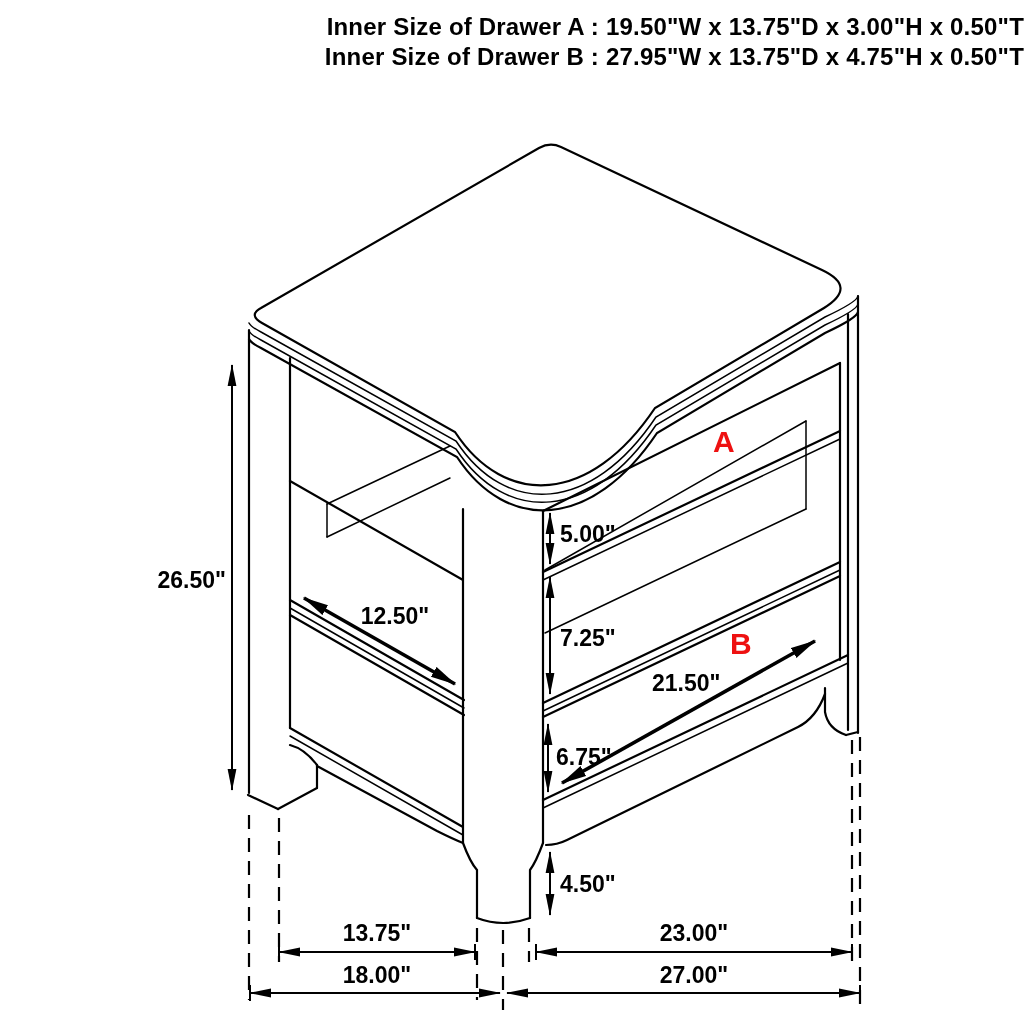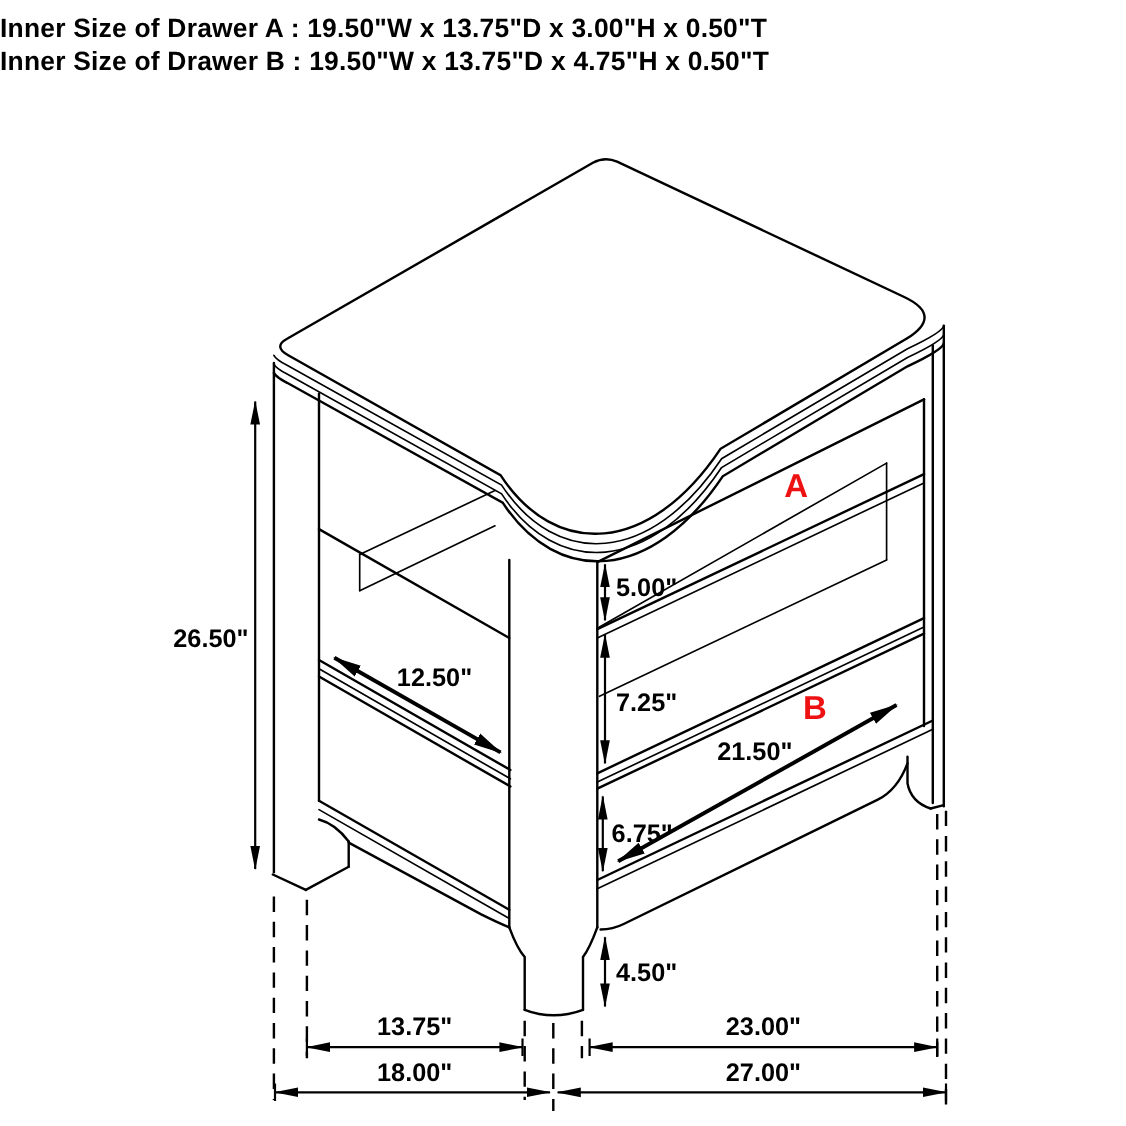--- a/index.html
+++ b/index.html
@@ -1,36 +1,36 @@
 <!DOCTYPE html>
 <html><head>
 <meta charset="utf-8">
 <style>
   html,body{margin:0;padding:0;background:#ffffff;}
   body{width:1024px;height:1024px;position:relative;overflow:hidden;
        font-family:"Liberation Sans",sans-serif;}
-  .title-block{position:absolute;top:12px;left:0;width:1024px;text-align:left;}
+  .title-block{position:absolute;top:12px;left:0;width:1024px;text-align:right;}
   .title-line{font-size:24px;font-weight:bold;color:#000;line-height:30px;
               letter-spacing:0.2px;white-space:pre;}
   svg{position:absolute;top:0;left:0;}
   .ln  {stroke:#000;stroke-width:2.2;fill:none;stroke-linecap:round;}
   .thin{stroke:#000;stroke-width:1.5;fill:none;stroke-linecap:round;}
   .dim {stroke:#000;stroke-width:2;fill:none;}
   .thk {stroke:#000;stroke-width:3.6;fill:none;}
   .dash{stroke:#000;stroke-width:2.2;fill:none;stroke-dasharray:14 9;}
   .tick{stroke:#000;stroke-width:2;fill:none;}
   .dimtext{font-family:"Liberation Sans",sans-serif;font-size:23px;font-weight:bold;fill:#000;}
   .marktext{font-family:"Liberation Sans",sans-serif;font-size:30px;font-weight:bold;}
 </style>
 </head>
 <body>
 
 <div class="title-block">
   <div class="title-line">Inner Size of Drawer A : 19.50"W x 13.75"D x 3.00"H x 0.50"T</div>
-  <div class="title-line">Inner Size of Drawer B : 19.50"W x 13.75"D x 4.75"H x 0.50"T</div>
+  <div class="title-line">Inner Size of Drawer B : 27.95"W x 13.75"D x 4.75"H x 0.50"T</div>
 </div>
 
 <svg width="1024" height="1024" viewBox="0 0 1024 1024">
   <defs>
     <marker id="ah" viewBox="0 0 22 10" refX="21" refY="5" markerWidth="22" markerHeight="10" markerUnits="userSpaceOnUse" orient="auto-start-reverse">
       <path d="M22 5 L0 0.6 L0 9.4 Z" fill="#000"></path>
     </marker>
     <marker id="ahb" viewBox="0 0 26 13" refX="24.5" refY="6.5" markerWidth="26" markerHeight="13" markerUnits="userSpaceOnUse" orient="auto-start-reverse">
       <path d="M26 6.5 L0 0.8 L0 12.2 Z" fill="#000"></path>
     </marker>

